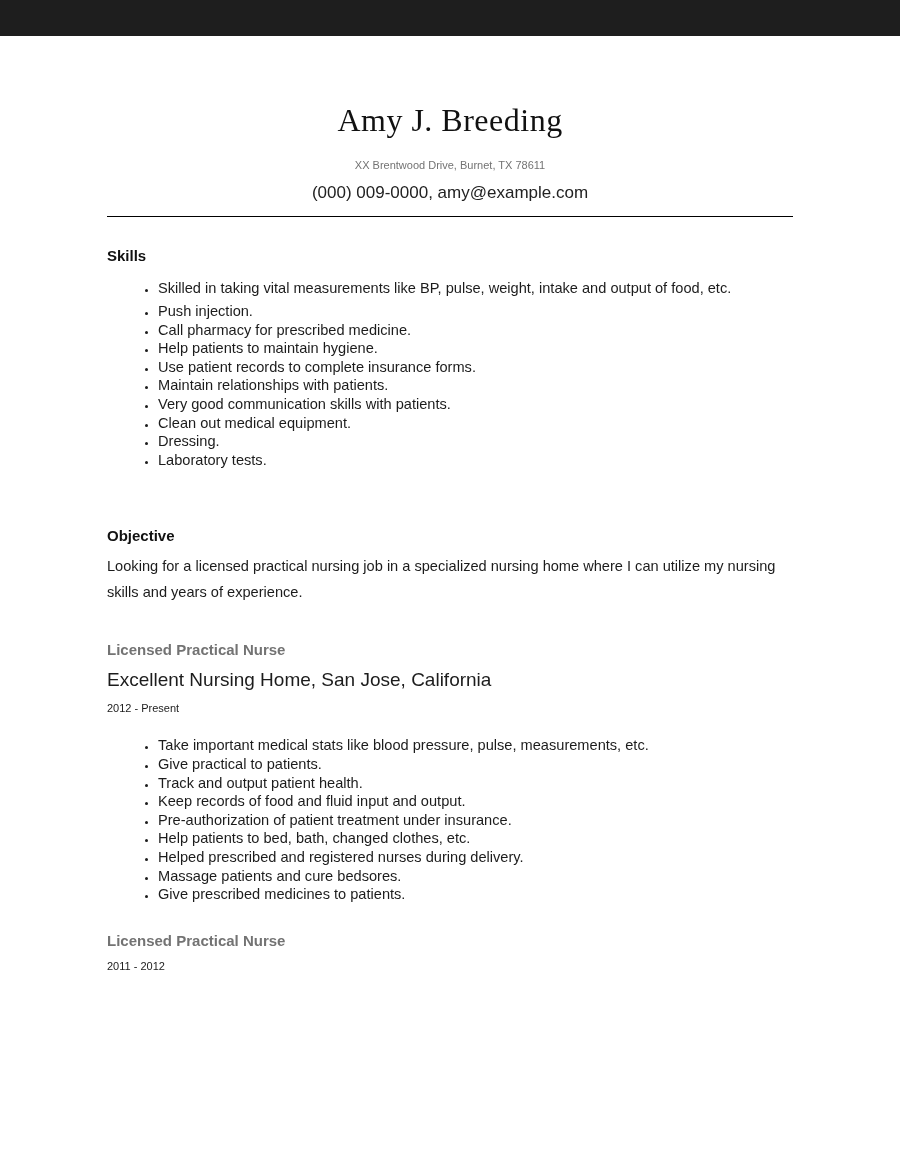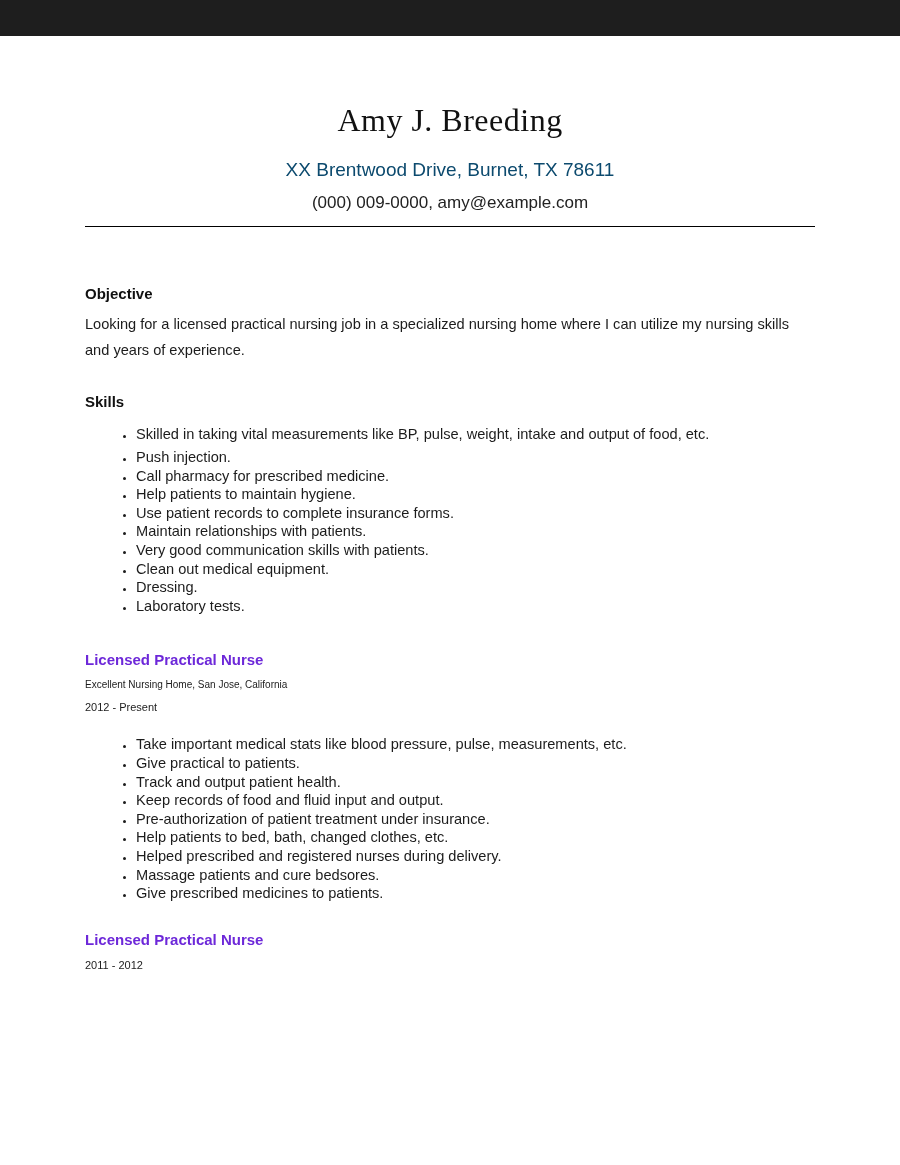--- a/index.html
+++ b/index.html
@@ -11,36 +11,36 @@
     font-family: "Liberation Sans", sans-serif;
     color: #1c1c1c;
     overflow: hidden;
   }
   .top-bar {
     width: 100%;
     height: 36px;
     background: #1e1e1e;
   }
   .page {
-    padding: 0 85px;
+    padding: 0 107px;
   }
   
   .doc-header { text-align: center; }
   .name {
     margin-top: 66px;
     font-family: "Liberation Serif", "DejaVu Serif", serif;
     font-weight: 400;
     font-size: 32px;
     color: #111111;
     letter-spacing: 0.5px;
   }
   .addr-line {
     margin-top: 20px;
-    font-size: 19px;
-    color: #0c4a6e;
+    font-size: 11px;
+    color: #737373;
   }
   .contact-line {
     margin-top: 12px;
     font-size: 17px;
     color: #222222;
   }
   .divider {
     margin-top: 13px;
     border: none;
     border-top: 1.6px solid #000000;
@@ -70,25 +70,25 @@
     line-height: 18.6px;
     color: #1c1c1c;
   }
   ul.bullets li::marker { font-size: 11px; }
   ul.skills-list li:first-child { line-height: 25px; margin-bottom: 1px; }
   .experience-heading { margin-top: 36px; }
   .job { margin-top: 36px; }
   .job-title {
     font-size: 15px;
     font-weight: bold;
-    color: #6d28d9;
+    color: #737373;
   }
   .job-employer {
     margin-top: 11px;
-    font-size: 10px;
+    font-size: 19px;
   }
   .job-dates {
     margin-top: 11px;
     font-size: 11px;
   }
   .job ul.bullets { margin-top: 22px; }
   .job-second { margin-top: 28px; }
 </style>
 </head>
 <body>
@@ -98,38 +98,38 @@
 <div class="page">
 
   <div class="doc-header">
     <div class="name">Amy J. Breeding</div>
     <div class="addr-line">XX Brentwood Drive, Burnet, TX 78611</div>
     <div class="contact-line">(000) 009-0000, amy@example.com</div>
     <hr class="divider">
   </div>
 
   <div class="section">
-    <div class="section-heading objective-heading">Objective</div>
-    <div class="objective-text">Looking for a licensed practical nursing job in a specialized nursing home where I can utilize my nursing skills and years of experience.</div>
-  </div>
-
-  <div class="section">
     <div class="section-heading skills-heading">Skills</div>
     <ul class="bullets skills-list">
       <li>Skilled in taking vital measurements like BP, pulse, weight, intake and output of food, etc.</li>
       <li>Push injection.</li>
       <li>Call pharmacy for prescribed medicine.</li>
       <li>Help patients to maintain hygiene.</li>
       <li>Use patient records to complete insurance forms.</li>
       <li>Maintain relationships with patients.</li>
       <li>Very good communication skills with patients.</li>
       <li>Clean out medical equipment.</li>
       <li>Dressing.</li>
       <li>Laboratory tests.</li>
     </ul>
+  </div>
+
+  <div class="section">
+    <div class="section-heading objective-heading">Objective</div>
+    <div class="objective-text">Looking for a licensed practical nursing job in a specialized nursing home where I can utilize my nursing skills and years of experience.</div>
   </div>
 
   <div class="section">
 
     <div class="job">
       <div class="job-title">Licensed Practical Nurse</div>
       <div class="job-employer">Excellent Nursing Home, San Jose, California</div>
       <div class="job-dates">2012 - Present</div>
       <ul class="bullets duties-list">
         <li>Take important medical stats like blood pressure, pulse, measurements, etc.</li>

